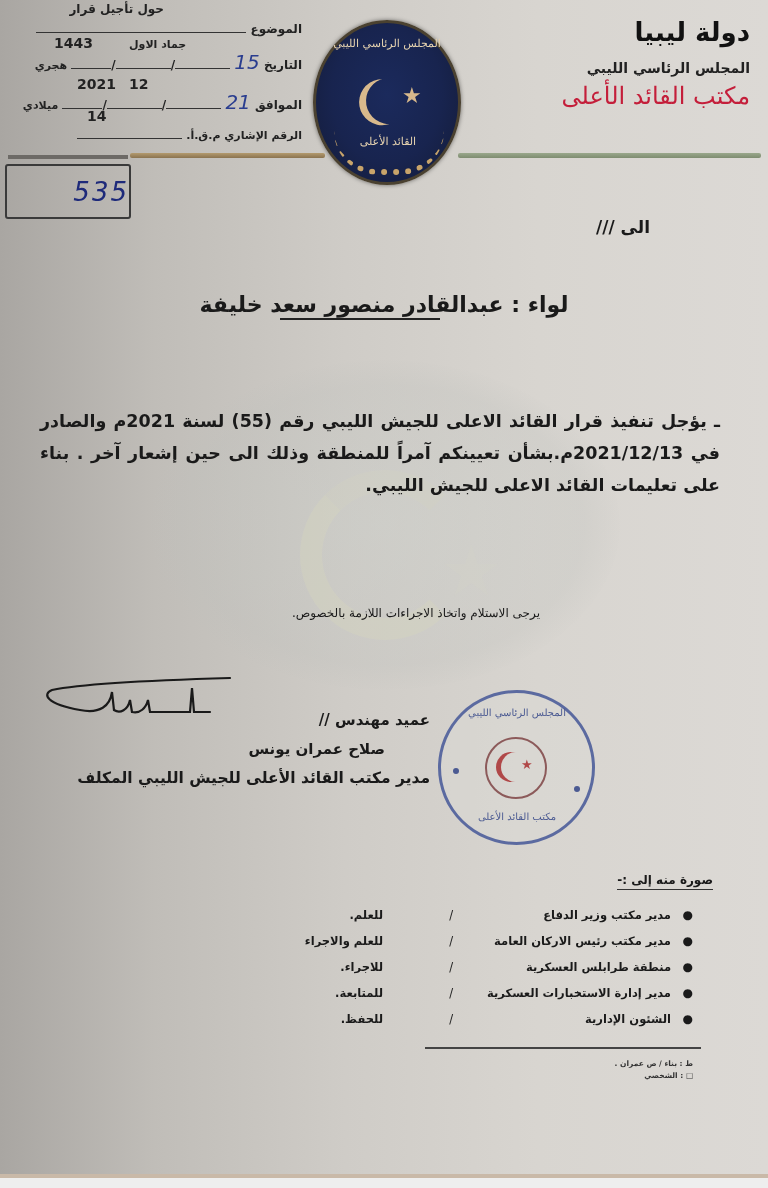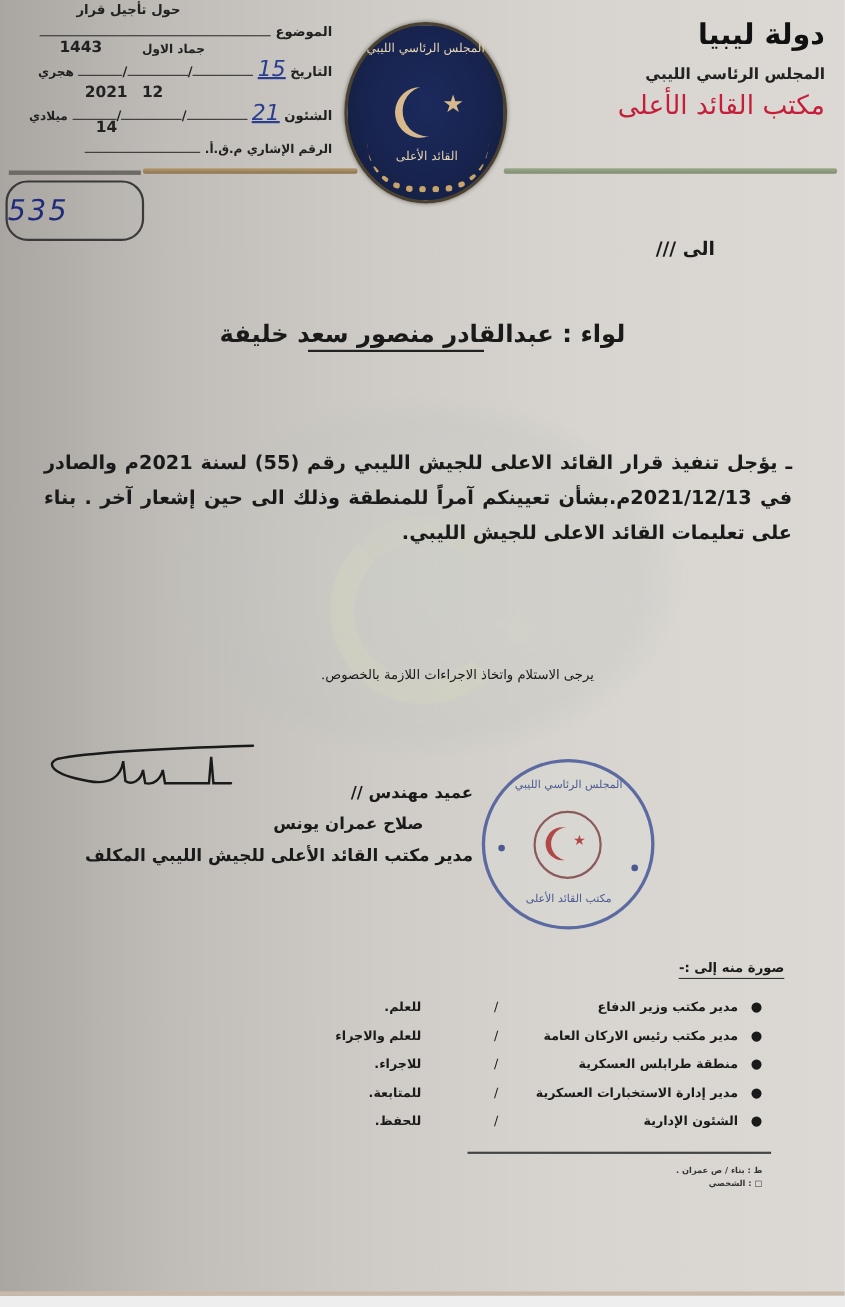--- a/index.html
+++ b/index.html
@@ -55,34 +55,34 @@
     }
     .emblem-star { position: absolute; left: 86px; top: 60px; font-size: 22px; color: #d8b98c; }
     .emblem-bottom-text { position: absolute; left: 30px; top: 112px; width: 84px; text-align: center; font-size: 11px; color: #e6d3b0; font-family: "DejaVu Serif", serif; }
     .emblem-wreath { position: absolute; left: 18px; top: 108px; width: 110px; height: 44px; border-bottom: 6px dotted #c8a46a; border-radius: 0 0 55px 55px; }
 
     
     .hdr-left { left: 12px; top: 0; width: 290px; direction: rtl; font-size: 12px; font-weight: bold; color: #222; }
     .form-row { position: absolute; right: 0; white-space: nowrap; }
     .form-label { font-size: 12px; font-weight: bold; }
     .uline { display: inline-block; border-bottom: 1px solid #333; height: 10px; vertical-align: baseline; }
-    .hw { font-family: "DejaVu Sans", sans-serif; font-style: italic; color: #2a3d8f; font-size: 20px; font-weight: normal; text-decoration: underline; }
+    .hw { font-family: "DejaVu Sans", sans-serif; font-style: italic; color: #2a3d8f; font-size: 20px; font-weight: normal; }
     .small-num { font-size: 14px; font-weight: bold; color: #222; position: absolute; }
     .small-lbl { font-size: 11px; font-weight: bold; color: #222; position: absolute; }
 
     
     .sep-left { left: 130px; top: 153px; width: 195px; height: 5px; background: linear-gradient(#b39a6e, #8a7350); border-radius: 2px; }
     .sep-right { left: 458px; top: 153px; width: 303px; height: 5px; background: linear-gradient(#9aa88c, #7e8c70); border-radius: 2px; }
     .sep-top { left: 8px; top: 155px; width: 120px; height: 4px; background: #6d6a66; }
 
     
     .num-box {
       left: 5px; top: 164px; width: 126px; height: 55px;
-      border: 2px solid #3a3a3a; border-radius: 20px;
-      display: flex; align-items: center; justify-content: flex-start;
+      border: 2px solid #3a3a3a; border-radius: 3px;
+      display: flex; align-items: center; justify-content: flex-end;
     }
     .num-box span { font-style: italic; color: #1e2a7a; font-size: 26px; letter-spacing: 2px; }
 
     
     .to-label { right: 118px; top: 217px; font-size: 17px; font-weight: bold; text-align: right; }
     .recipient { left: 0; width: 768px; top: 266px; text-align: center; font-size: 22px; font-weight: bold; margin-top: 26px; }
     .recipient-line { left: 280px; top: 318px; width: 160px; height: 2px; background: #222; }
 
     
     .body-text { left: 40px; width: 680px; top: 405px; font-size: 17.5px; font-weight: bold; line-height: 32px; text-align: justify; }
@@ -158,21 +158,21 @@
       <span class="form-label">التاريخ</span>
       <span class="hw">15</span>
       <span class="uline" style="width:55px;"></span>/<span class="uline" style="width:55px;"></span>/<span class="uline" style="width:40px;"></span>
       <span class="form-label" style="font-size:11px;">هجري</span>
     </div>
 
     <span class="small-num" style="left:65px; top:76px;">2021</span>
     <span class="small-num" style="left:117px; top:76px;">12</span>
 
     <div class="form-row" style="top:90px;">
-      <span class="form-label">الشئون</span>
+      <span class="form-label">الموافق</span>
       <span class="hw">21</span>
       <span class="uline" style="width:55px;"></span>/<span class="uline" style="width:55px;"></span>/<span class="uline" style="width:40px;"></span>
       <span class="form-label" style="font-size:11px;">ميلادي</span>
     </div>
     <span class="small-num" style="left:75px; top:108px;">14</span>
 
     <div class="form-row" style="top:128px;">
       <span class="form-label" style="font-size:11px;">الرقم الإشاري م.ق.أ.</span>
       <span class="uline" style="width:105px;"></span>
     </div>

